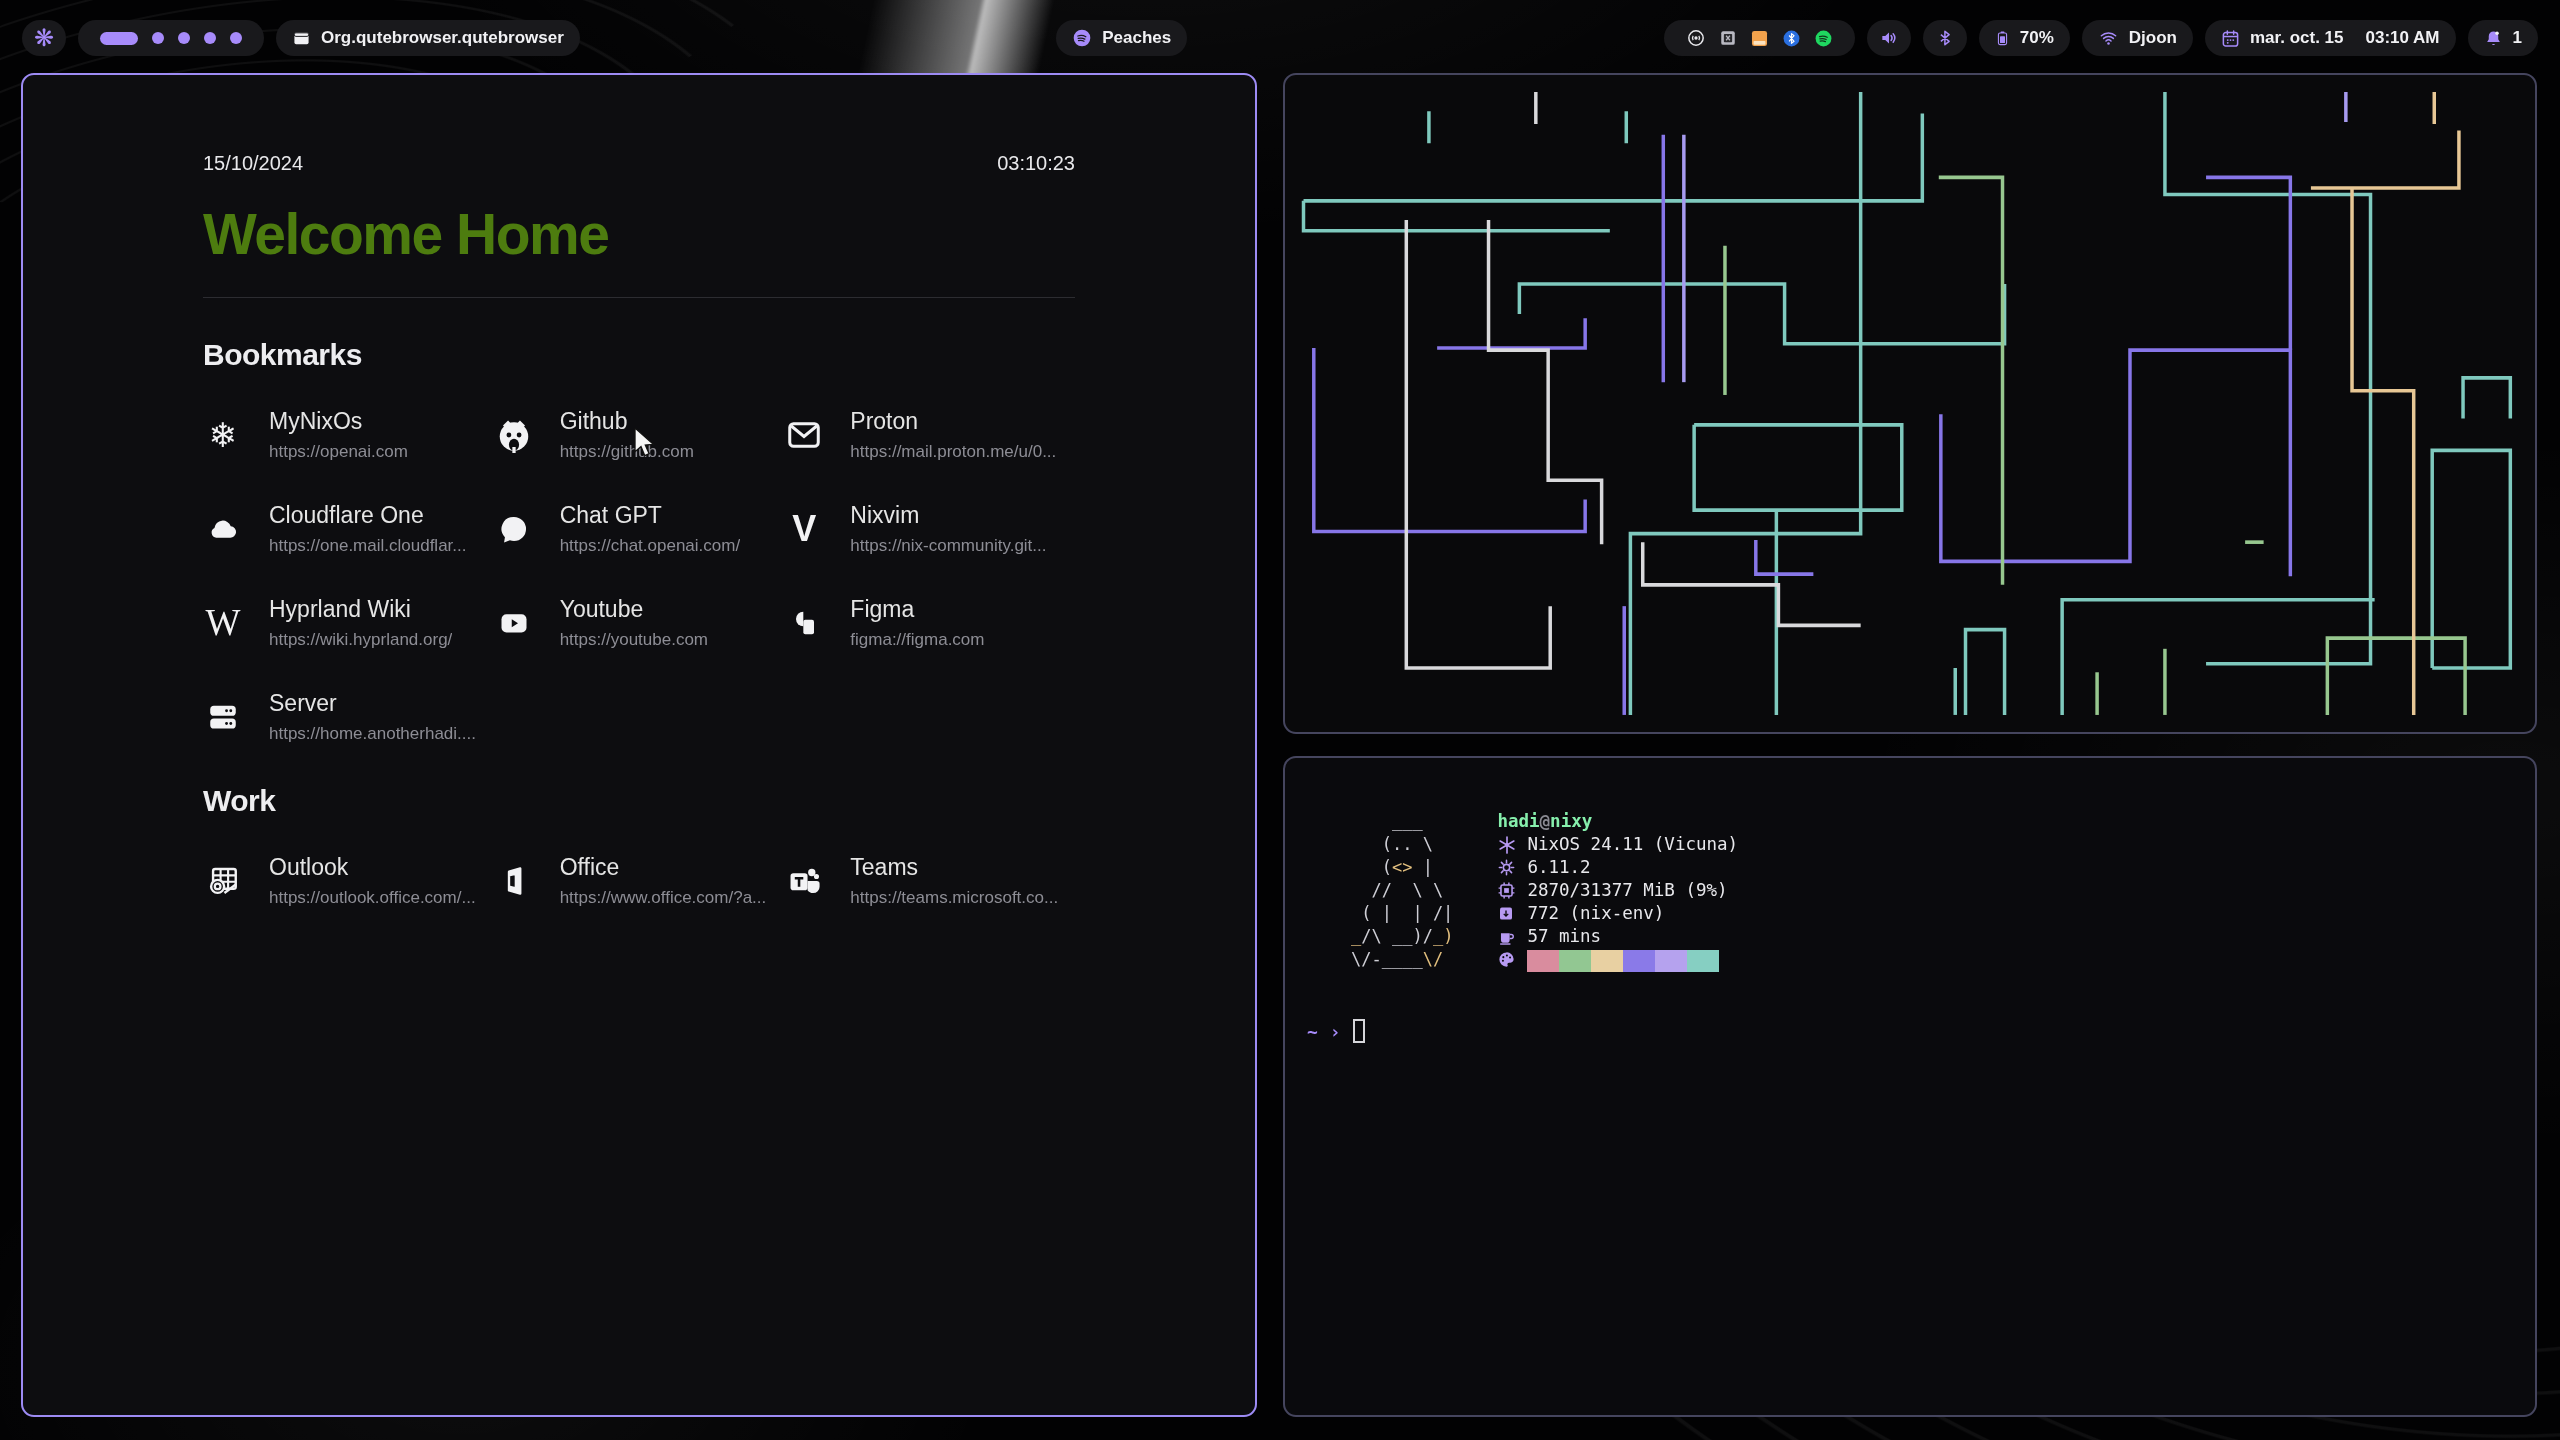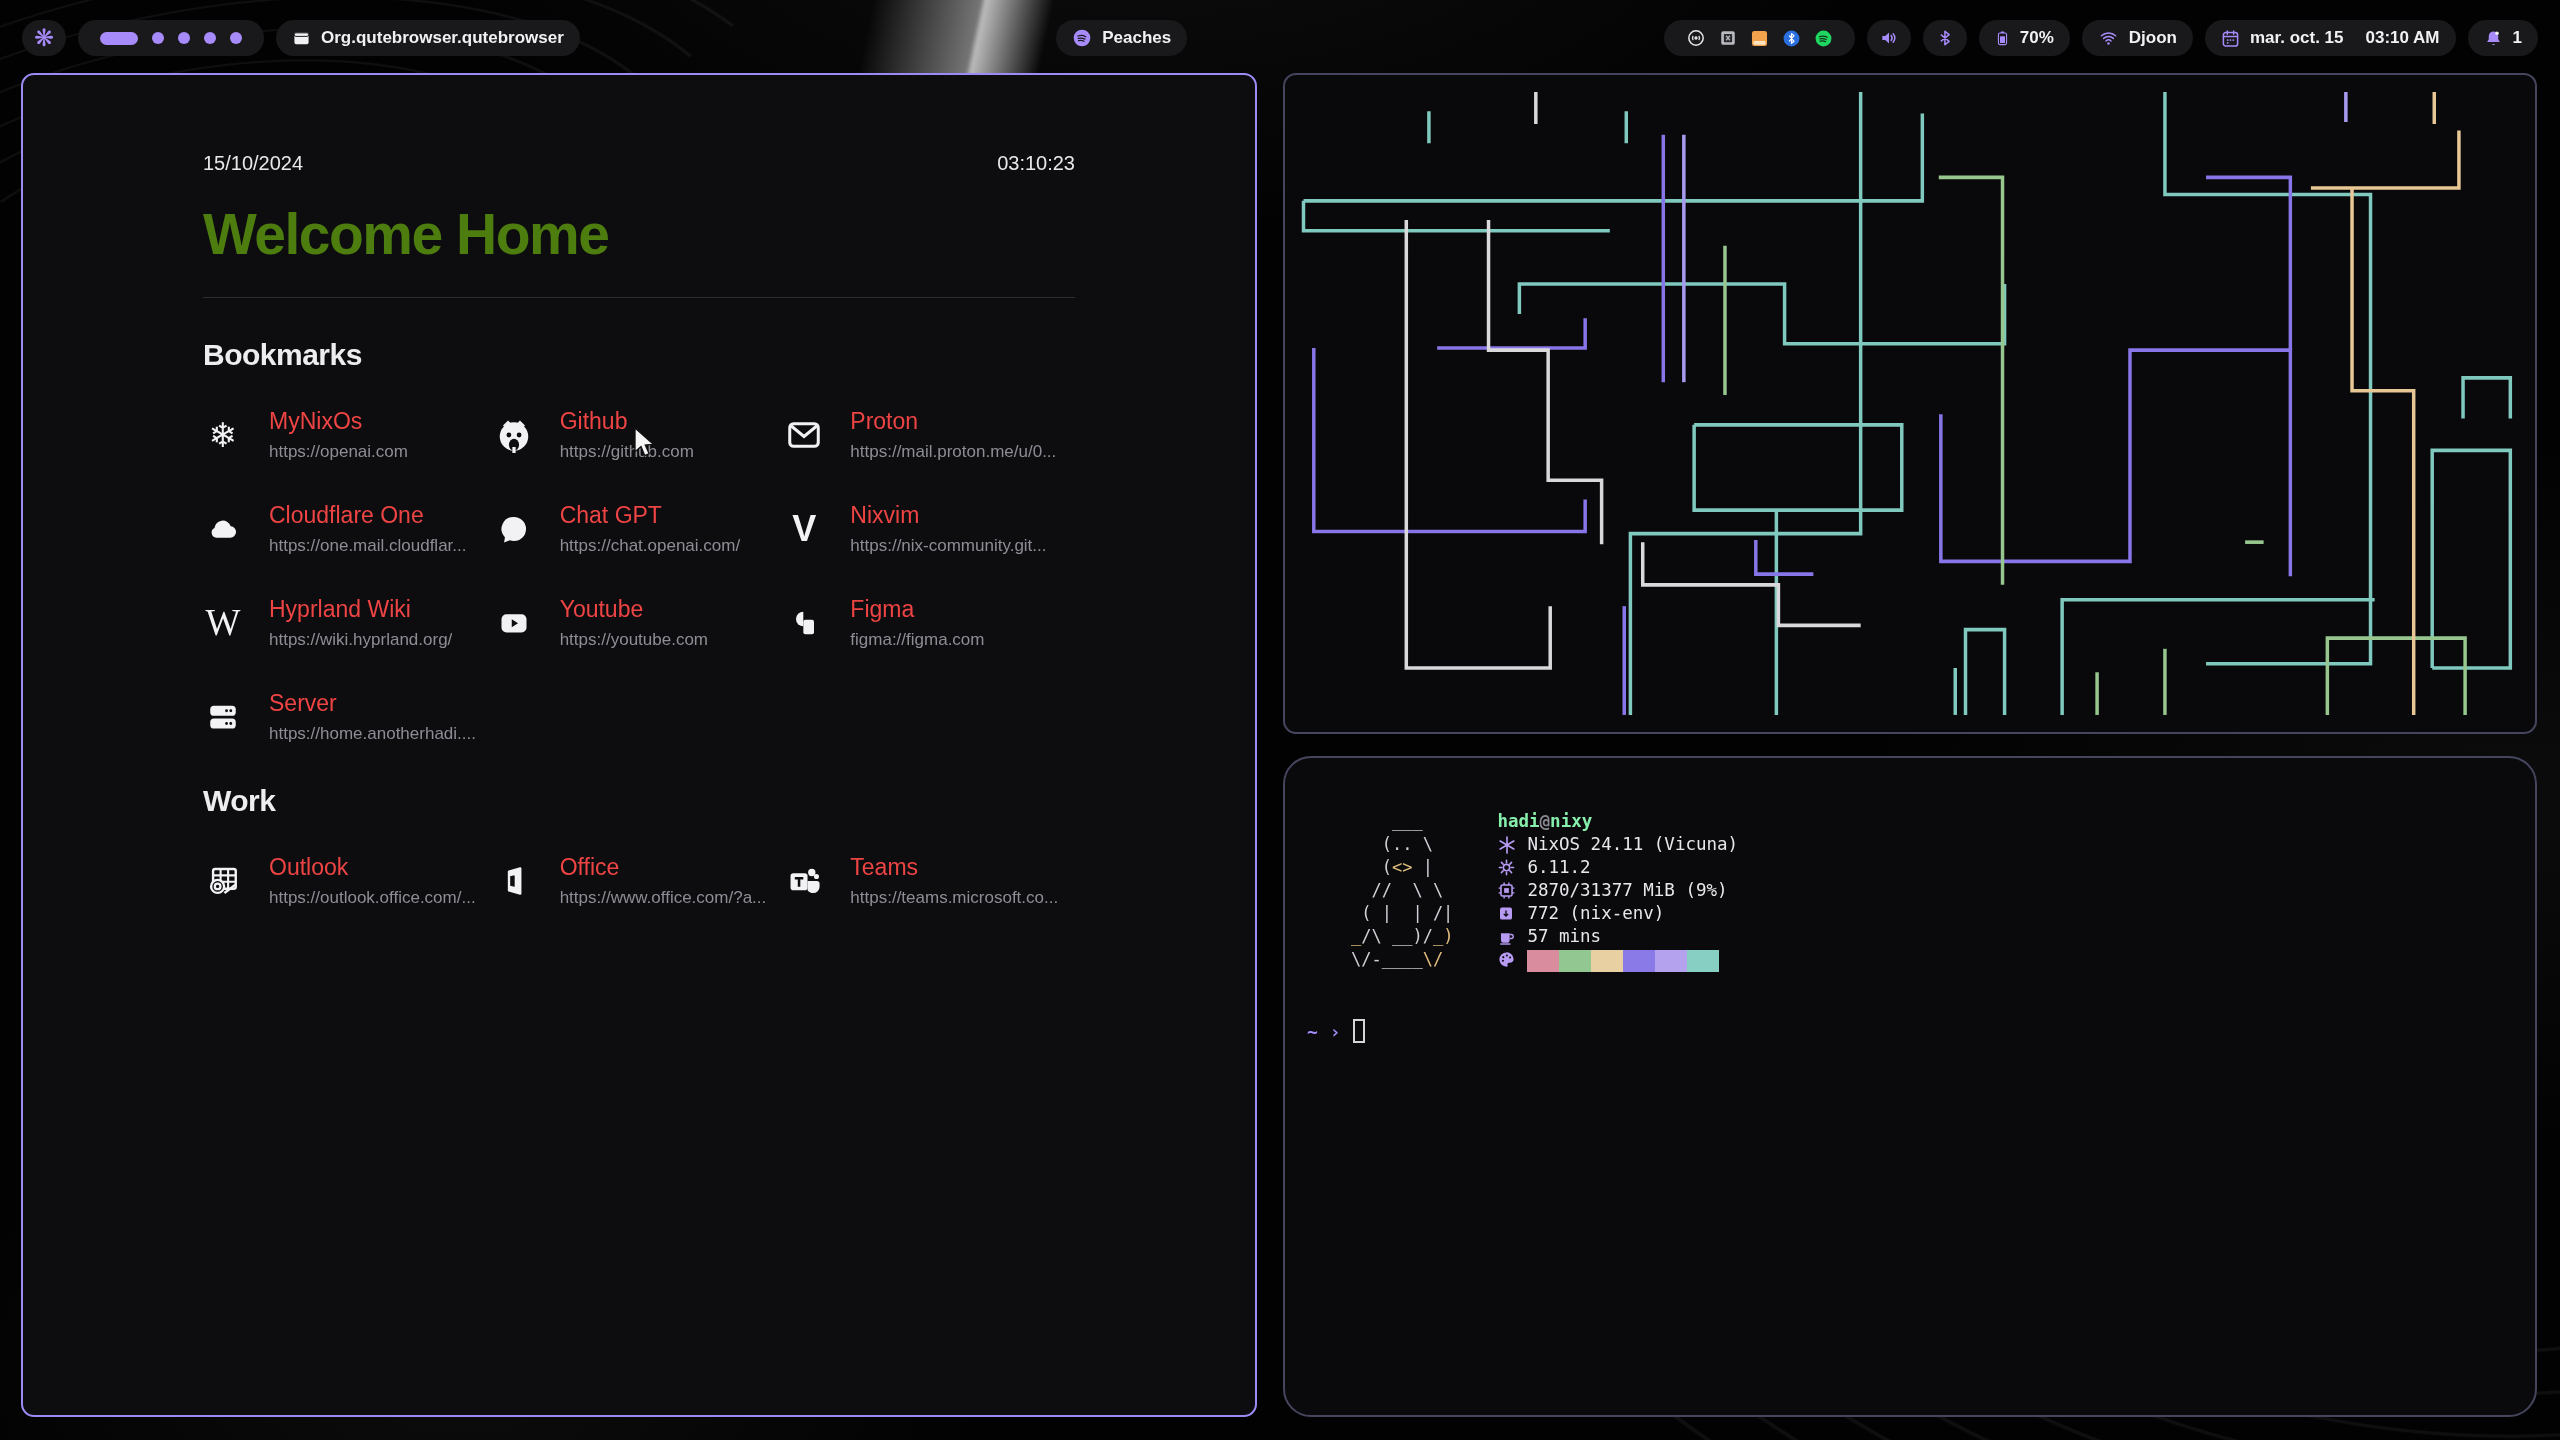--- a/index.html
+++ b/index.html
@@ -35,34 +35,34 @@
   .ws-wrap { display:flex; align-items:center; gap:14px; padding:0 6px; }
   .trayicons { display:flex; align-items:center; gap:13px; padding:0 6px; }
   svg { display:block; }
 
   
   .win { position:absolute; background:#0b0b0e; border-radius:13px; }
   .win.active   { border:2.5px solid #9d8bf4; }
   .win.inactive { border:2.5px solid #45455e; }
   #win-start { left:21px;  top:73px;  width:1236px; height:1344px; background:#0d0d10; }
   #win-pipes { left:1283px; top:73px;  width:1254px; height:661px;  background:#09090b; }
-  #win-term  { left:1283px; top:756px; width:1254px; height:661px;  background:#0a0a0d;border-radius:28px; }
+  #win-term  { left:1283px; top:756px; width:1254px; height:661px;  background:#0a0a0d; }
 
   
   .sp-inner { width:872px; margin:0 auto; padding-top:77px; color:#ededf0; }
   .sp-row { display:flex; justify-content:space-between; font-size:20px; color:#e8e8eb; }
   .sp-title { margin-top:26px; font-size:57px; font-weight:bold; letter-spacing:-1.5px;
               color:#4d7c0f; }
   .sp-divider { margin-top:30px; border-top:1px solid #2c2c31; }
   .sp-heading { margin-top:40px; font-size:30px; font-weight:bold; letter-spacing:-0.5px; }
   .sp-grid { margin-top:36px; display:grid; grid-template-columns:repeat(3, 1fr);
              row-gap:40px; }
   .bm { display:flex; align-items:center; gap:26px; cursor:default; }
   .bm-icon { width:40px; display:flex; justify-content:center; color:#f2f2f4; }
-  .bm-title { font-size:23px; color:#ef4444; }
+  .bm-title { font-size:23px; color:#e5e5e5; }
   .bm-url { font-size:17px; color:#8d8d95; margin-top:7px; max-width:215px;
             overflow:hidden; text-overflow:ellipsis; white-space:nowrap; }
   .glyph-icon { font-family:"DejaVu Sans", sans-serif; font-size:34px; line-height:34px; }
   .serif-letter { font-family:"Liberation Serif", serif; font-size:37px; line-height:34px; font-weight:normal; }
   .bold-letter { font-size:36px; line-height:34px; font-weight:bold; }
 
   
   #pipes-svg { width:100%; height:100%; border-radius:11px; }
 
   

